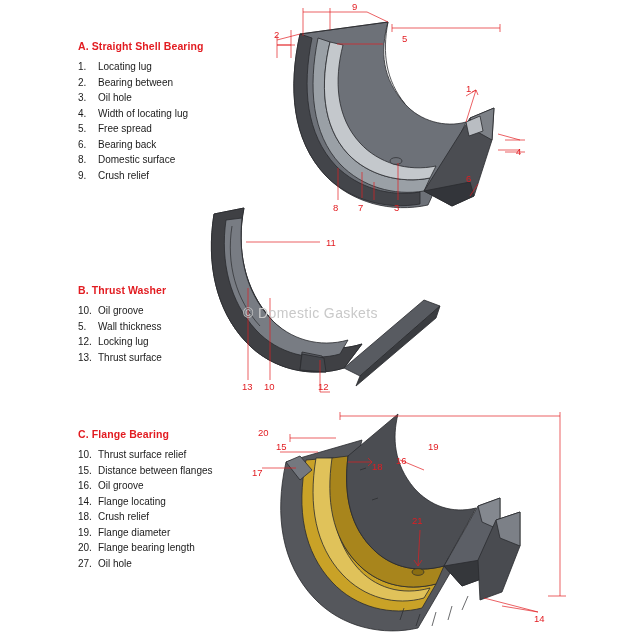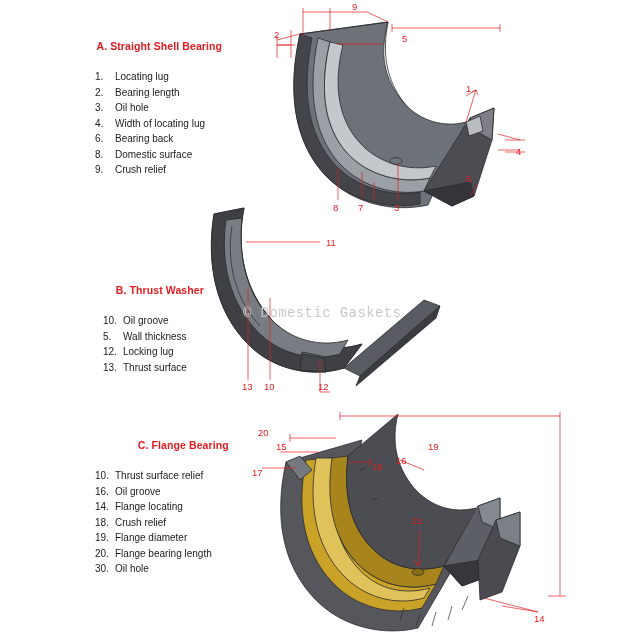--- a/index.html
+++ b/index.html
@@ -21,49 +21,48 @@
   }
   .legend {
     position: absolute;
   }
   .legend-title {
     color: #e21c21;
     font-weight: bold;
     font-size: 10.5px;
     margin-bottom: 7px;
     letter-spacing: 0.1px;
-    text-align: right;
   }
   .legend ol {
     list-style: none;
-    margin: 17px;
+    margin: 0;
     padding: 0;
   }
   .legend li {
     font-size: 10px;
     color: #1a1a1a;
     line-height: 15.5px;
     white-space: nowrap;
   }
   .legend li .num {
     display: inline-block;
     width: 20px;
     text-align: left;
   }
   #legend-a { left: 78px; top: 40px; }
-  #legend-b { left: 86px; top: 284px; }
-  #legend-c { left: 78px; top: 439px; }
+  #legend-b { left: 78px; top: 284px; }
+  #legend-c { left: 78px; top: 428px; }
 
   .watermark {
     position: absolute;
     left: 243px;
     top: 305px;
     font-size: 14px;
     color: #c9c9c9;
-    font-family: Liberation Mono, monospace;
+    font-family: Liberation Sans, sans-serif;
     letter-spacing: 0.4px;
     user-select: none;
   }
 
   svg.art {
     position: absolute;
     left: 0;
     top: 0;
     width: 640px;
     height: 640px;
@@ -232,45 +231,47 @@
       </g>
     </g>
   </svg>
 
   <div class="watermark">© Domestic Gaskets</div>
 
   <div class="legend" id="legend-a">
     <div class="legend-title">A. Straight Shell Bearing</div>
     <ol>
       <li><span class="num">1.</span><span>Locating lug</span></li>
-      <li><span class="num">2.</span><span>Bearing length</span></li>
+      <li><span class="num">2.</span><span>Bearing between</span></li>
       <li><span class="num">3.</span><span>Oil hole</span></li>
       <li><span class="num">4.</span><span>Width of locating lug</span></li>
+      <li><span class="num">5.</span><span>Free spread</span></li>
       <li><span class="num">6.</span><span>Bearing back</span></li>
       <li><span class="num">8.</span><span>Domestic surface</span></li>
       <li><span class="num">9.</span><span>Crush relief</span></li>
     </ol>
   </div>
 
   <div class="legend" id="legend-b">
     <div class="legend-title">B. Thrust Washer</div>
     <ol>
       <li><span class="num">10.</span><span>Oil groove</span></li>
       <li><span class="num">5.</span><span>Wall thickness</span></li>
       <li><span class="num">12.</span><span>Locking lug</span></li>
       <li><span class="num">13.</span><span>Thrust surface</span></li>
     </ol>
   </div>
 
   <div class="legend" id="legend-c">
     <div class="legend-title">C. Flange Bearing</div>
     <ol>
       <li><span class="num">10.</span><span>Thrust surface relief</span></li>
+      <li><span class="num">15.</span><span>Distance between flanges</span></li>
       <li><span class="num">16.</span><span>Oil groove</span></li>
       <li><span class="num">14.</span><span>Flange locating</span></li>
       <li><span class="num">18.</span><span>Crush relief</span></li>
       <li><span class="num">19.</span><span>Flange diameter</span></li>
       <li><span class="num">20.</span><span>Flange bearing length</span></li>
-      <li><span class="num">30.</span><span>Oil hole</span></li>
+      <li><span class="num">27.</span><span>Oil hole</span></li>
     </ol>
   </div>
 
 </div>
 
 </body></html>

